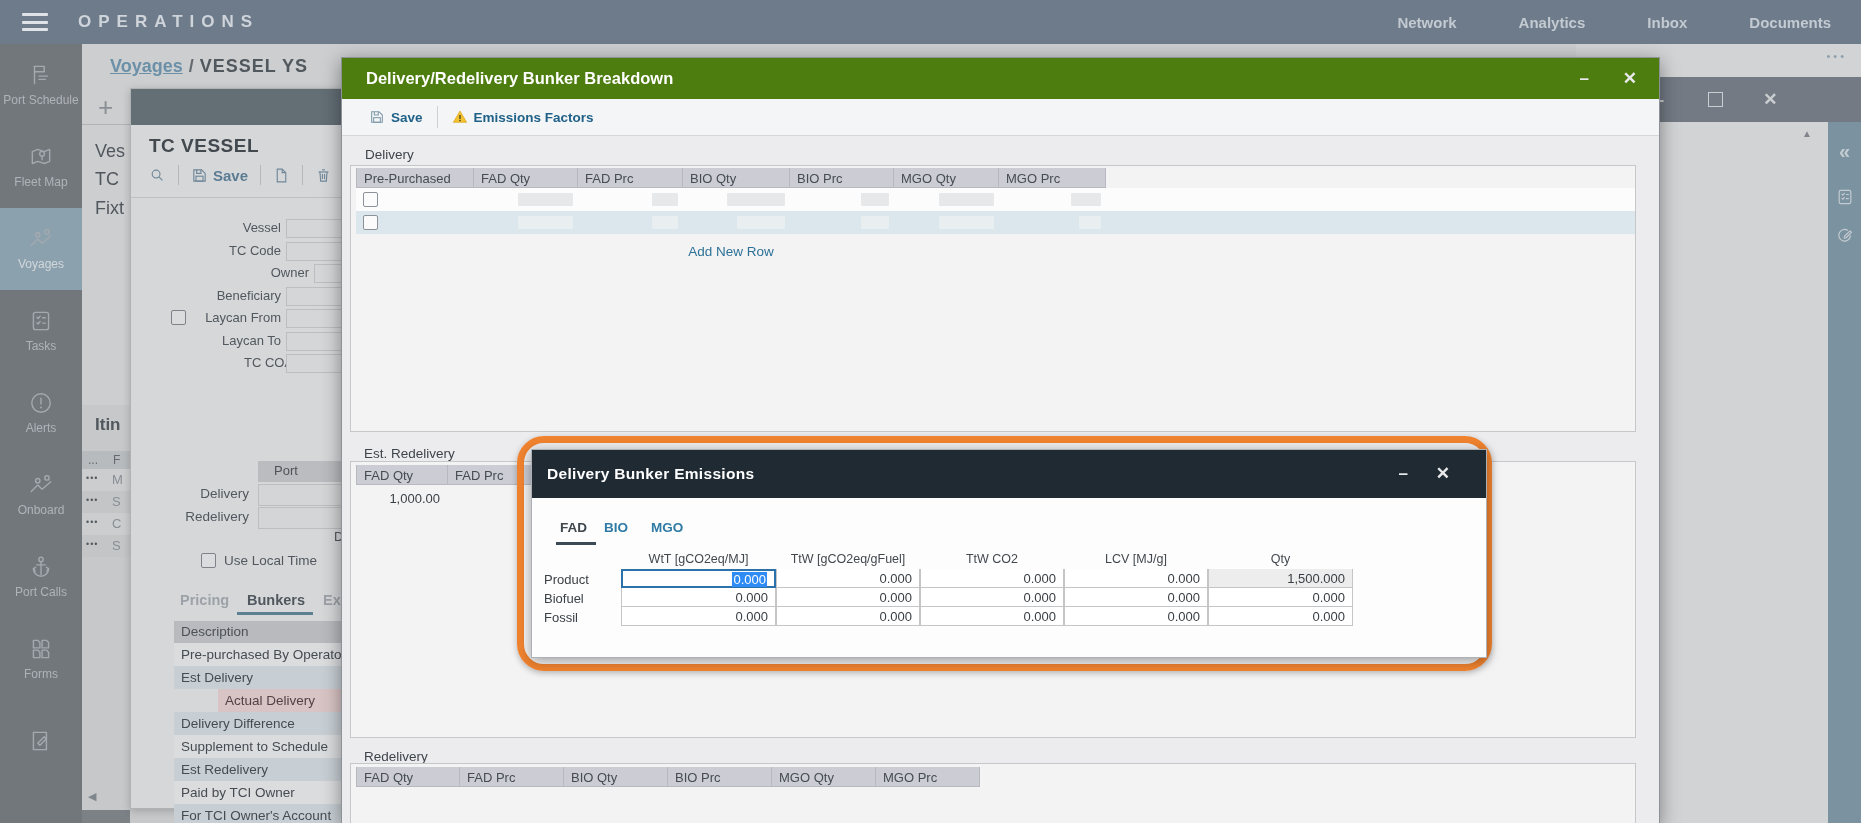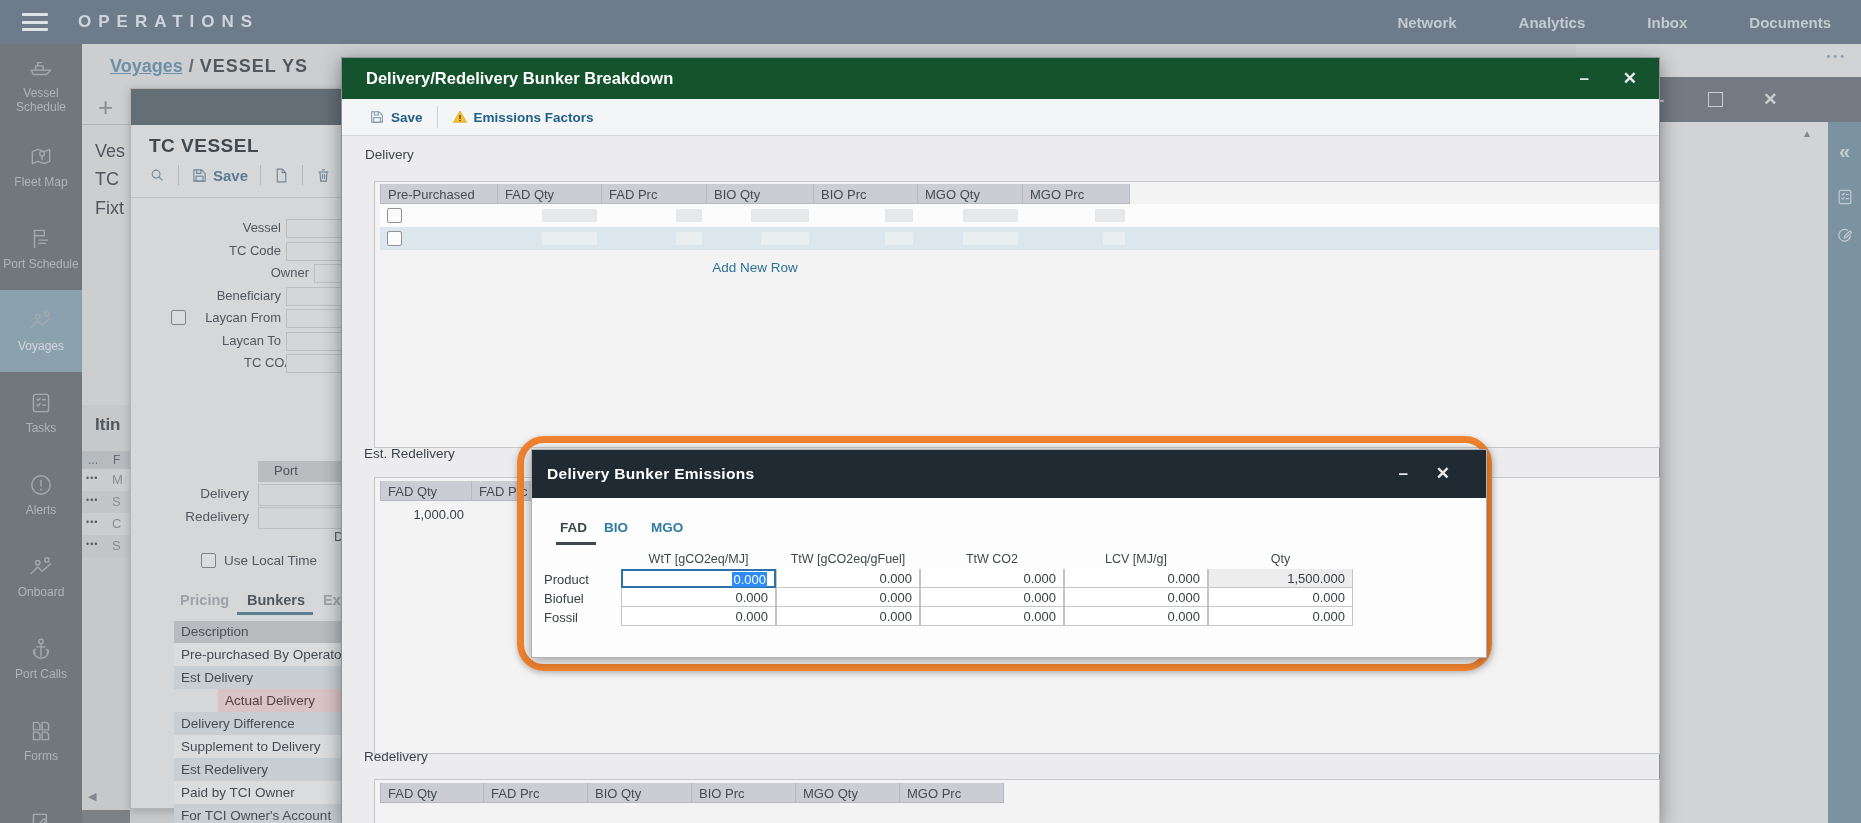--- a/index.html
+++ b/index.html
@@ -91,35 +91,35 @@
   #rw-panel{position:absolute;left:252px;top:78px;width:33px;height:701px;background:#8aa4b4;
             display:flex;flex-direction:column;align-items:center;color:#e0e7eb;}
   #rw-collapse{margin-top:18px;font-size:20px;font-weight:bold;cursor:pointer;}
   #rw-panel svg{width:20px;height:20px;stroke:currentColor;fill:none;stroke-width:1.4;
                 stroke-linecap:round;stroke-linejoin:round;cursor:pointer;}
   #rw-check{margin-top:24px;}
   #rw-pen{margin-top:18px;}
   
   #bunker-modal{position:absolute;left:341px;top:57px;width:1317px;height:766px;background:#ececee;
                 border:1px solid #8d9299;box-shadow:0 4px 18px rgba(0,0,0,0.4);z-index:60;}
-  #bm-header{position:absolute;left:0;top:0;width:100%;height:41px;background:#14532d;
+  #bm-header{position:absolute;left:0;top:0;width:100%;height:41px;background:#4d7c0f;
              display:flex;align-items:center;color:#fff;}
   #bm-title{margin-left:24px;font-size:16.5px;font-weight:bold;}
   .wctrl{color:#e8eaec;font-weight:bold;cursor:pointer;font-size:17px;line-height:1;}
   #bm-min{position:absolute;right:70px;top:12px;}
   #bm-close{position:absolute;right:22px;top:12px;}
   #bm-toolbar{position:absolute;left:0;top:41px;width:100%;height:36px;background:#f4f5f6;
               border-bottom:1px solid #d6d7d9;display:flex;align-items:center;}
   #bm-toolbar .tbtn{display:flex;align-items:center;gap:6px;cursor:pointer;font-size:13.5px;font-weight:bold;color:#1f6188;}
   #bm-toolbar svg{width:16px;height:16px;}
   #bm-save-icon{stroke:#7f99ab;fill:none;stroke-width:1.6;}
   #bm-toolbar .divider{width:1px;height:22px;background:#cfd2d5;margin:0 14px;}
   #bm-save{margin-left:27px;}
   .section-label{position:absolute;font-size:13.5px;color:#3e444b;}
-  .section-box{position:absolute;left:32px;width:1286px;background:#f3f3f4;border:1px solid #c6c7ca;box-sizing:border-box;margin-top:16px;}
+  .section-box{position:absolute;left:8px;width:1286px;background:#f3f3f4;border:1px solid #c6c7ca;box-sizing:border-box;}
   
   .grid7{display:grid;grid-template-columns:118px 104px 105px 107px 104px 105px 107px;}
   .grid6{display:grid;grid-template-columns:104px 104px 104px 104px 104px 104px;}
   .grid2{display:grid;grid-template-columns:92px 92px;}
   .ghead{background:#cbccd4;border-right:1px solid #b7b8c0;border-bottom:1px solid #b7b8c0;
          font-size:13px;color:#464c54;padding:3px 0 3px 7px;height:20px;box-sizing:border-box;white-space:nowrap;}
   .ghead:first-child{border-left:1px solid #b7b8c0;}
   .grow{height:23px;display:flex;align-items:center;}
   .rowwhite{background:#fcfcfd;}
   .rowblue{background:#dbe7ec;}
@@ -169,47 +169,37 @@
     <div class="navitem">Documents</div>
   </div>
 </div>
 
 <div id="bglayer">
 
   <div id="sidebar">
     <div class="sb-item">
       <span>
           <svg viewBox="0 0 24 24">
-            <path d="M3 14 L5 18 H17 L21 14 Z"></path>
-            <path d="M7 14 V10 H14 V14"></path>
-            <path d="M9 10 V7 H12"></path>
-          </svg>
-        </span>
-      <span class="lbl">Vessel Schedule</span>
-    </div>
-    <div class="sb-item">
-      <span>
-          <svg viewBox="0 0 24 24">
-            <path d="M4 7 L9 5 L15 7 L20 5 V16 L15 18 L9 16 L4 18 Z"></path>
-            <circle cx="13" cy="9" r="2.2"></circle>
-            <path d="M13 11.2 V14.5"></path>
-          </svg>
-        </span>
-      <span class="lbl">Fleet Map</span>
-    </div>
-    <div class="sb-item">
-      <span>
-          <svg viewBox="0 0 24 24">
             <path d="M6 4 V20"></path>
             <path d="M6 4 H15 V9 H6"></path>
             <path d="M10 13 H18"></path>
             <path d="M10 16 H16"></path>
           </svg>
         </span>
       <span class="lbl">Port Schedule</span>
+    </div>
+    <div class="sb-item">
+      <span>
+          <svg viewBox="0 0 24 24">
+            <path d="M4 7 L9 5 L15 7 L20 5 V16 L15 18 L9 16 L4 18 Z"></path>
+            <circle cx="13" cy="9" r="2.2"></circle>
+            <path d="M13 11.2 V14.5"></path>
+          </svg>
+        </span>
+      <span class="lbl">Fleet Map</span>
     </div>
     <div class="sb-item active">
       <span>
           <svg viewBox="0 0 24 24">
             <path d="M3 18 L9 12 L13 16 L21 9"></path>
             <circle cx="9" cy="8" r="2"></circle>
             <circle cx="17.5" cy="5.5" r="2"></circle>
           </svg>
         </span>
       <span class="lbl">Voyages</span>
@@ -410,21 +400,21 @@
       <div class="tc-tab" style="left:116px;color:#585f66;">Bunkers</div>
       <div class="tc-tab" style="left:192px;color:#b1b7bc;">Ex</div>
       <div id="tc-tab-underline"></div>
 
       <div id="tc-list">
         <div class="lhdr">Description</div>
         <div class="lrow white">Pre-purchased By Operato</div>
         <div class="lrow alt">Est Delivery</div>
         <div class="lrow pink">Actual Delivery</div>
         <div class="lrow alt">Delivery Difference</div>
-        <div class="lrow white">Supplement to Delivery</div>
+        <div class="lrow white">Supplement to Schedule</div>
         <div class="lrow alt">Est Redelivery</div>
         <div class="lrow white">Paid by TCI Owner</div>
         <div class="lrow alt">For TCI Owner's Account</div>
       </div>
     </div>
   </div>
 
   <div id="rightwin">
     <div id="rw-dots">•••</div>
     <div id="rw-titlebar">

